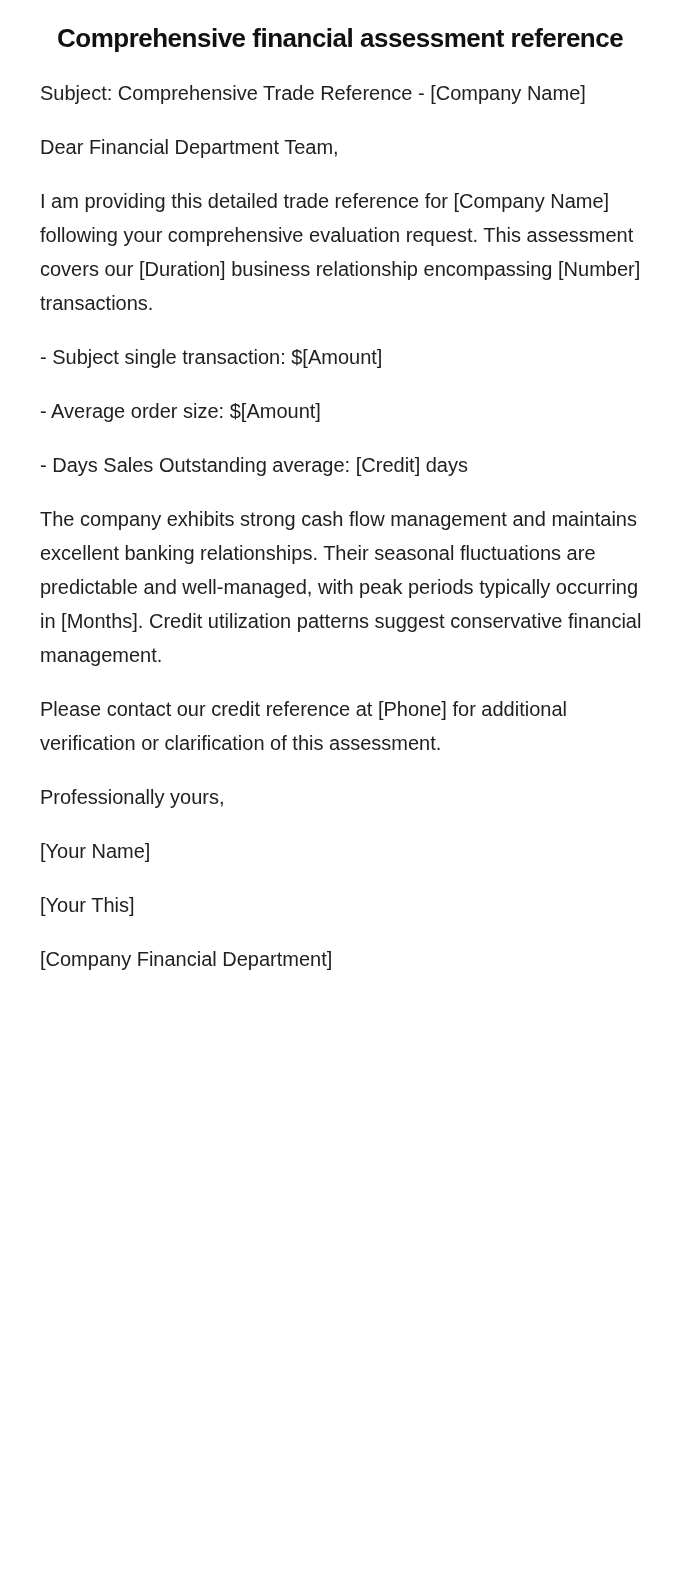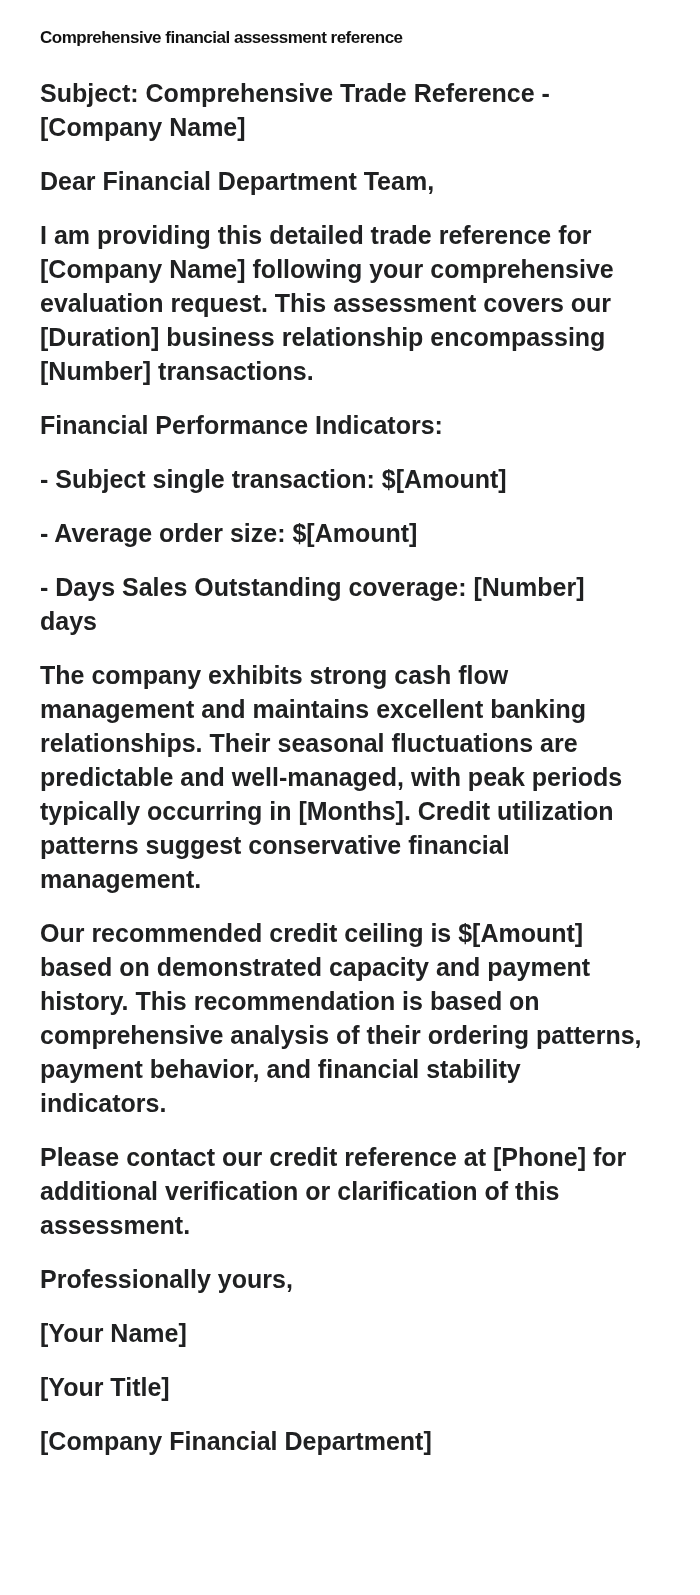--- a/index.html
+++ b/index.html
@@ -12,67 +12,65 @@
       font-family: "Liberation Sans", "DejaVu Sans", sans-serif;
       color: #202122;
     }
     .page {
       width: 700px;
       min-height: 1595px;
       background: #ffffff;
       padding: 20px 58px 56px 40px;
     }
     h1.doc-title {
-      font-size: 17px;
+      font-size: 26px;
       line-height: 36px;
       font-weight: bold;
       letter-spacing: -0.5px;
       color: #111111;
-      margin: 0 0 20px 0;
+      margin: 0 0 20px 17px;
     }
     p.doc-par {
-      font-size: 25px;
+      font-size: 20px;
       line-height: 34px;
-      font-weight: bold;
+      font-weight: normal;
       color: #202122;
       margin: 0 0 20px 0;
     }
     p.doc-par:last-child { margin-bottom: 12px; }
   </style>
 </head>
 <body>
 
 <div class="page">
 
   <h1 class="doc-title">Comprehensive financial assessment reference</h1>
 
   <p class="doc-par">Subject: Comprehensive Trade Reference - [Company Name]</p>
 
   <p class="doc-par">Dear Financial Department Team,</p>
 
   <p class="doc-par">I am providing this detailed trade reference for [Company Name] following your comprehensive evaluation request. This assessment covers our [Duration] business relationship encompassing [Number] transactions.</p>
 
-  <p class="doc-par">Financial Performance Indicators:</p>
 
 
   <p class="doc-par">- Subject single transaction: $[Amount]</p>
 
   <p class="doc-par">- Average order size: $[Amount]</p>
 
 
-  <p class="doc-par">- Days Sales Outstanding coverage: [Number] days</p>
+  <p class="doc-par">- Days Sales Outstanding average: [Credit] days</p>
 
   <p class="doc-par">The company exhibits strong cash flow management and maintains excellent banking relationships. Their seasonal fluctuations are predictable and well-managed, with peak periods typically occurring in [Months]. Credit utilization patterns suggest conservative financial management.</p>
 
 
-  <p class="doc-par">Our recommended credit ceiling is $[Amount] based on demonstrated capacity and payment history. This recommendation is based on comprehensive analysis of their ordering patterns, payment behavior, and financial stability indicators.</p>
 
   <p class="doc-par">Please contact our credit reference at [Phone] for additional verification or clarification of this assessment.</p>
 
   <p class="doc-par">Professionally yours,</p>
 
   <p class="doc-par">[Your Name]</p>
 
-  <p class="doc-par">[Your Title]</p>
+  <p class="doc-par">[Your This]</p>
 
   <p class="doc-par">[Company Financial Department]</p>
 
 </div>
 
 </body></html>

